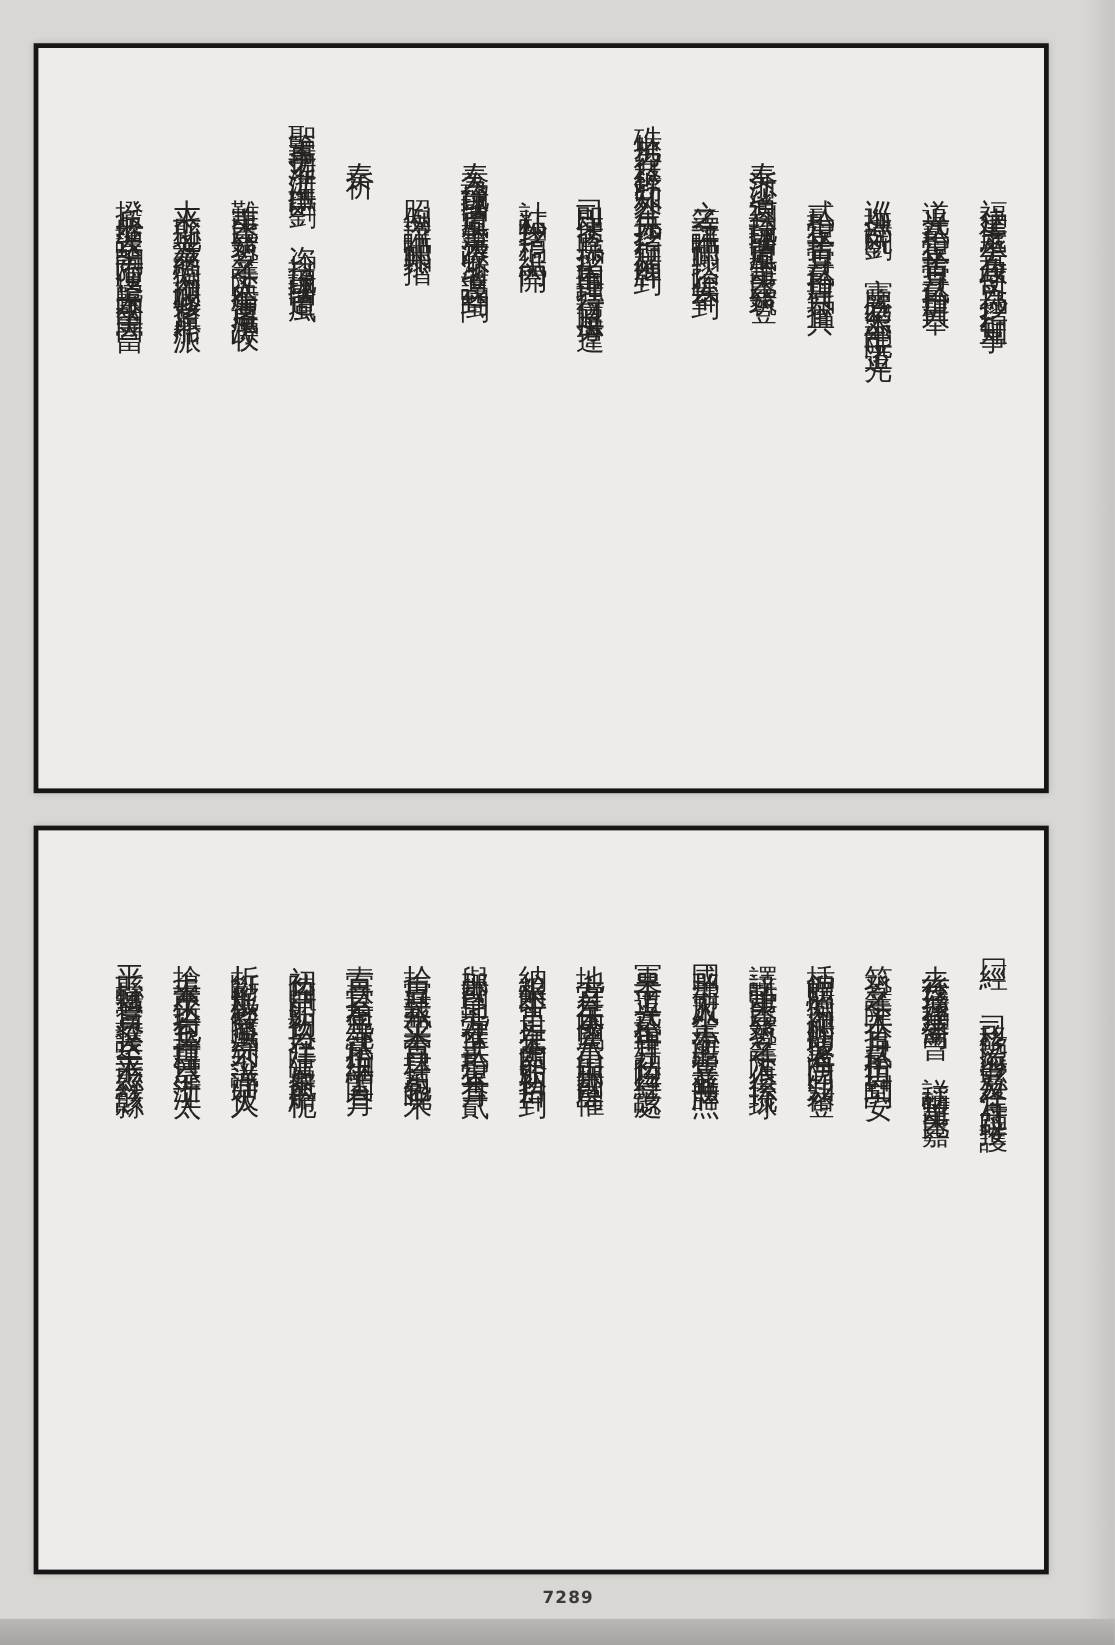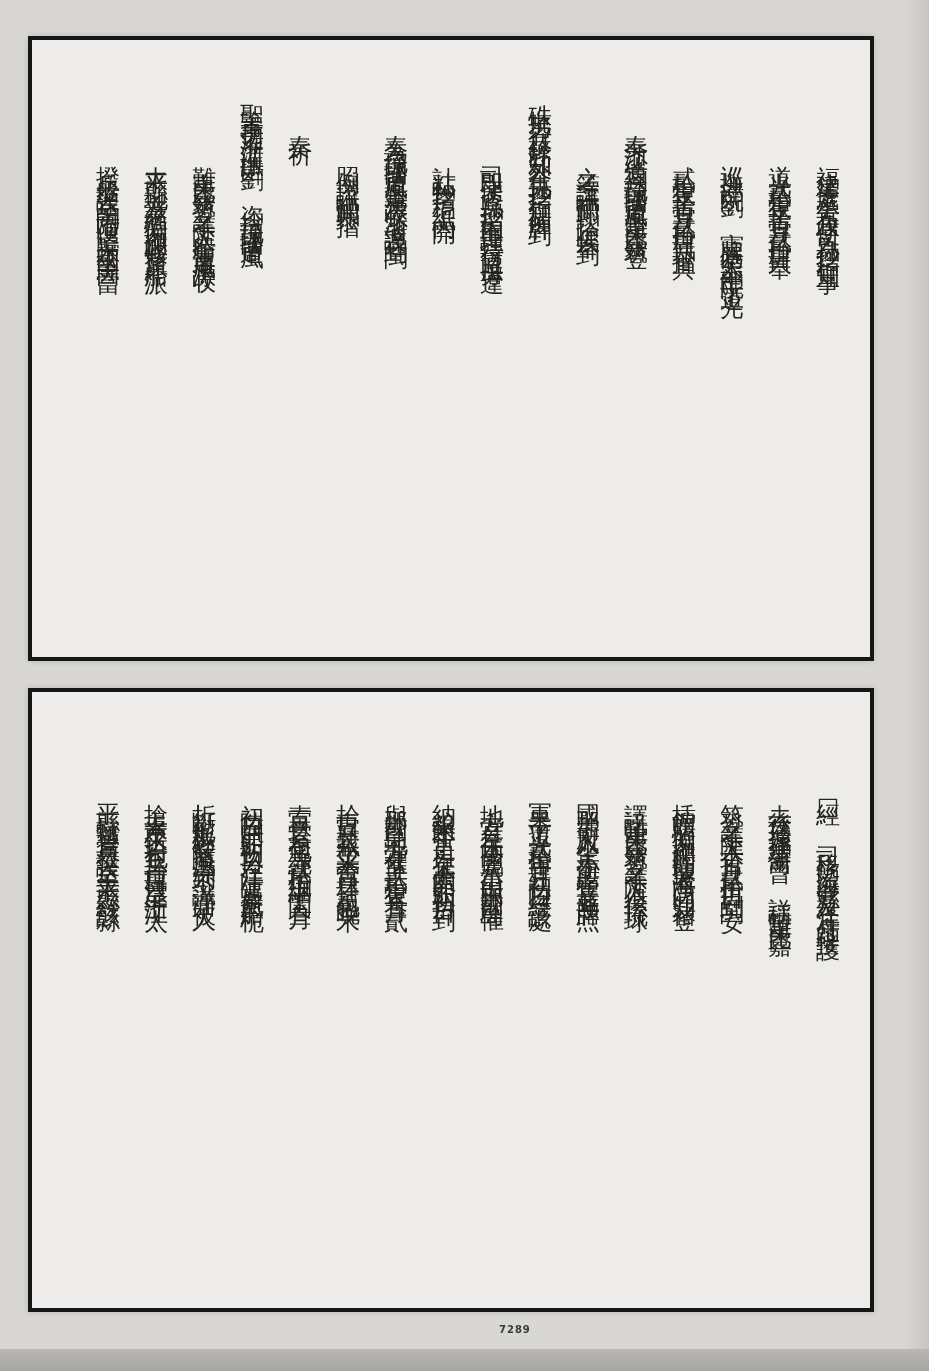--- a/index.html
+++ b/index.html
@@ -54,26 +54,25 @@
   .page-bottom .cols { padding-top: 93px; }
 
   .col {
     line-height: 48px;
     white-space: pre;
   }
   .page-number {
     position: absolute;
     left: 452px;
     top: 1324px;
-    font-size: 10px;
+    font-size: 14px;
     font-weight: bold;
     letter-spacing: 1px;
     color: #3a3a38;
     font-family: "DejaVu Sans", "Liberation Sans", sans-serif;
-    margin-left: 47px;
   }
 </style>
 </head>
 <body>
 
 <div class="scan-right-edge"></div>
 <div class="scan-bottom-edge"></div>
 
 <div class="manuscript-page page-top">
   <div class="cols">

